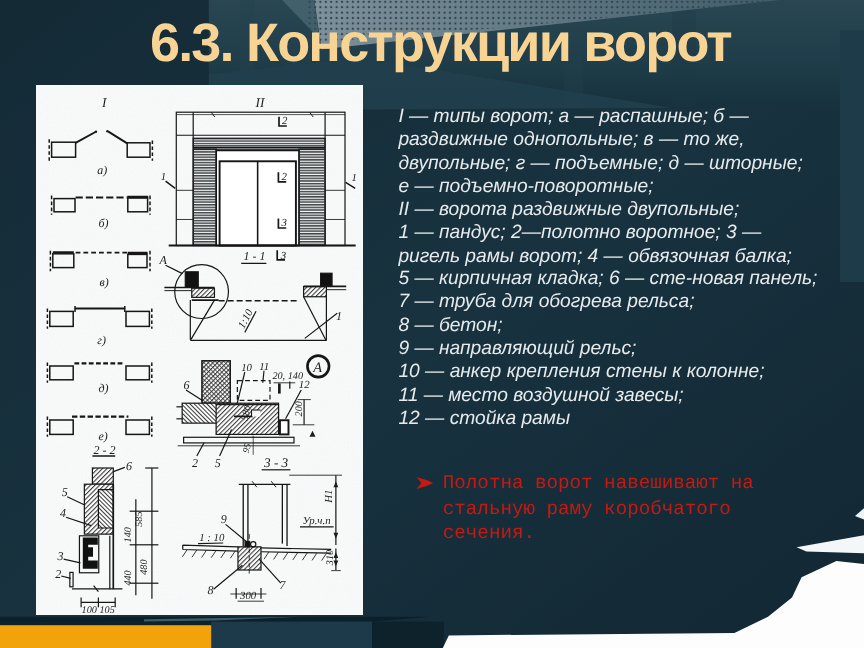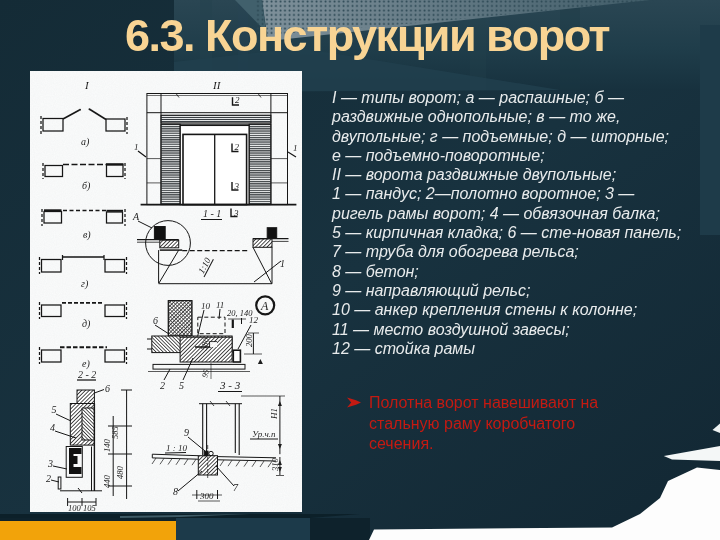--- a/index.html
+++ b/index.html
@@ -377,21 +377,21 @@
 5 — кирпичная кладка; 6 — сте-новая панель;<br>
 7 — труба для обогрева рельса;<br>
 8 — бетон;<br>
 9 — направляющий рельс;<br>
 10 — анкер крепления стены к колонне;<br>
 11 — место воздушной завесы;<br>
 12 — стойка рамы
   </div>
 
   <div class="abs" style="left:347px;top:393px;width:292px;font-size:16px;line-height:20.5px;color:#c41a12;">
-    <div style="position:relative;padding-left:22px;">
+    <div style="position:relative;padding-left:22px;font-family:Liberation Mono, monospace;">
       <svg width="14" height="11" viewBox="0 0 14 11" style="position:absolute;left:0;top:4px">
           <path d="M0,0.5 L9,3.2 L14,5.5 L9,7.8 L0,10.5 L4.2,5.5 Z" fill="#c41a12"></path>
         </svg>
       Полотна ворот навешивают на стальную раму коробчатого сечения.
     </div>
   </div>
 
   <svg class="abs" width="720" height="130" style="left:0;top:410px">
 
     <polygon points="0,104 360,104 310,108 0,111" fill="#0c2029"></polygon>

